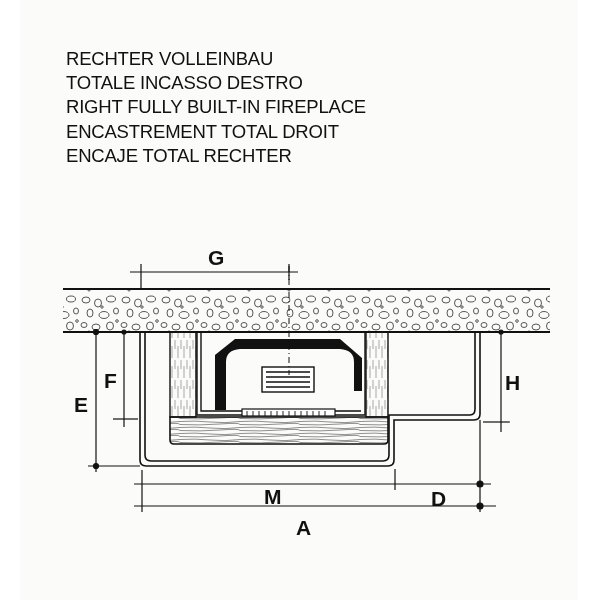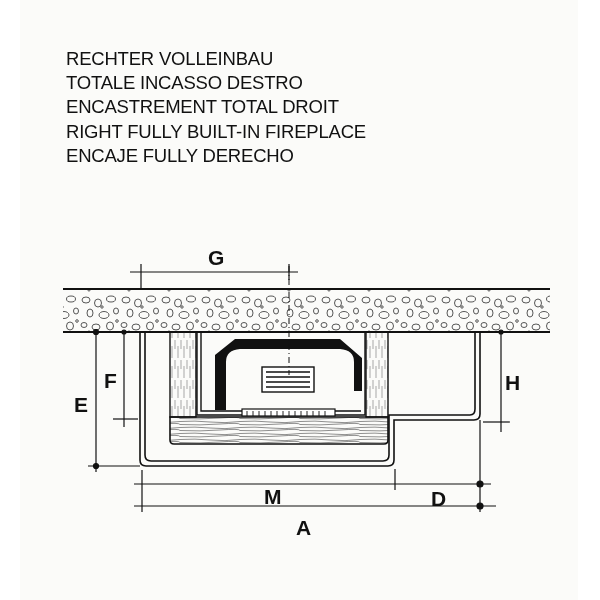--- a/index.html
+++ b/index.html
@@ -11,23 +11,23 @@
     .dim-label { font-family: "Liberation Sans", sans-serif; font-weight: bold; font-size: 21px; fill: #111; }
   </style>
 </head>
 <body>
 
 <div class="page"></div>
 
 <div class="title-block">
   <span class="title-line">RECHTER VOLLEINBAU</span>
   <span class="title-line">TOTALE INCASSO DESTRO</span>
+  <span class="title-line">RIGHT FULLY BUILT-IN FIREPLACE</span>
   <span class="title-line">ENCASTREMENT TOTAL DROIT</span>
-  <span class="title-line">RIGHT FULLY BUILT-IN FIREPLACE</span>
-  <span class="title-line">ENCAJE FULLY DERECHO</span>
+  <span class="title-line">ENCAJE TOTAL RECHTER</span>
 </div>
 
 <svg class="drawing" width="600" height="600" viewBox="0 0 600 600">
   <defs>
     <pattern id="gravel" x="0" y="0" width="40" height="42" patternUnits="userSpaceOnUse">
       <g fill="none" stroke="#222" stroke-width="0.9">
         <ellipse cx="6" cy="6" rx="4" ry="3"></ellipse>
         <ellipse cx="18" cy="9" rx="3.5" ry="4"></ellipse>
         <ellipse cx="31" cy="5" rx="4.5" ry="3"></ellipse>
         <ellipse cx="10" cy="19" rx="3" ry="4"></ellipse>

